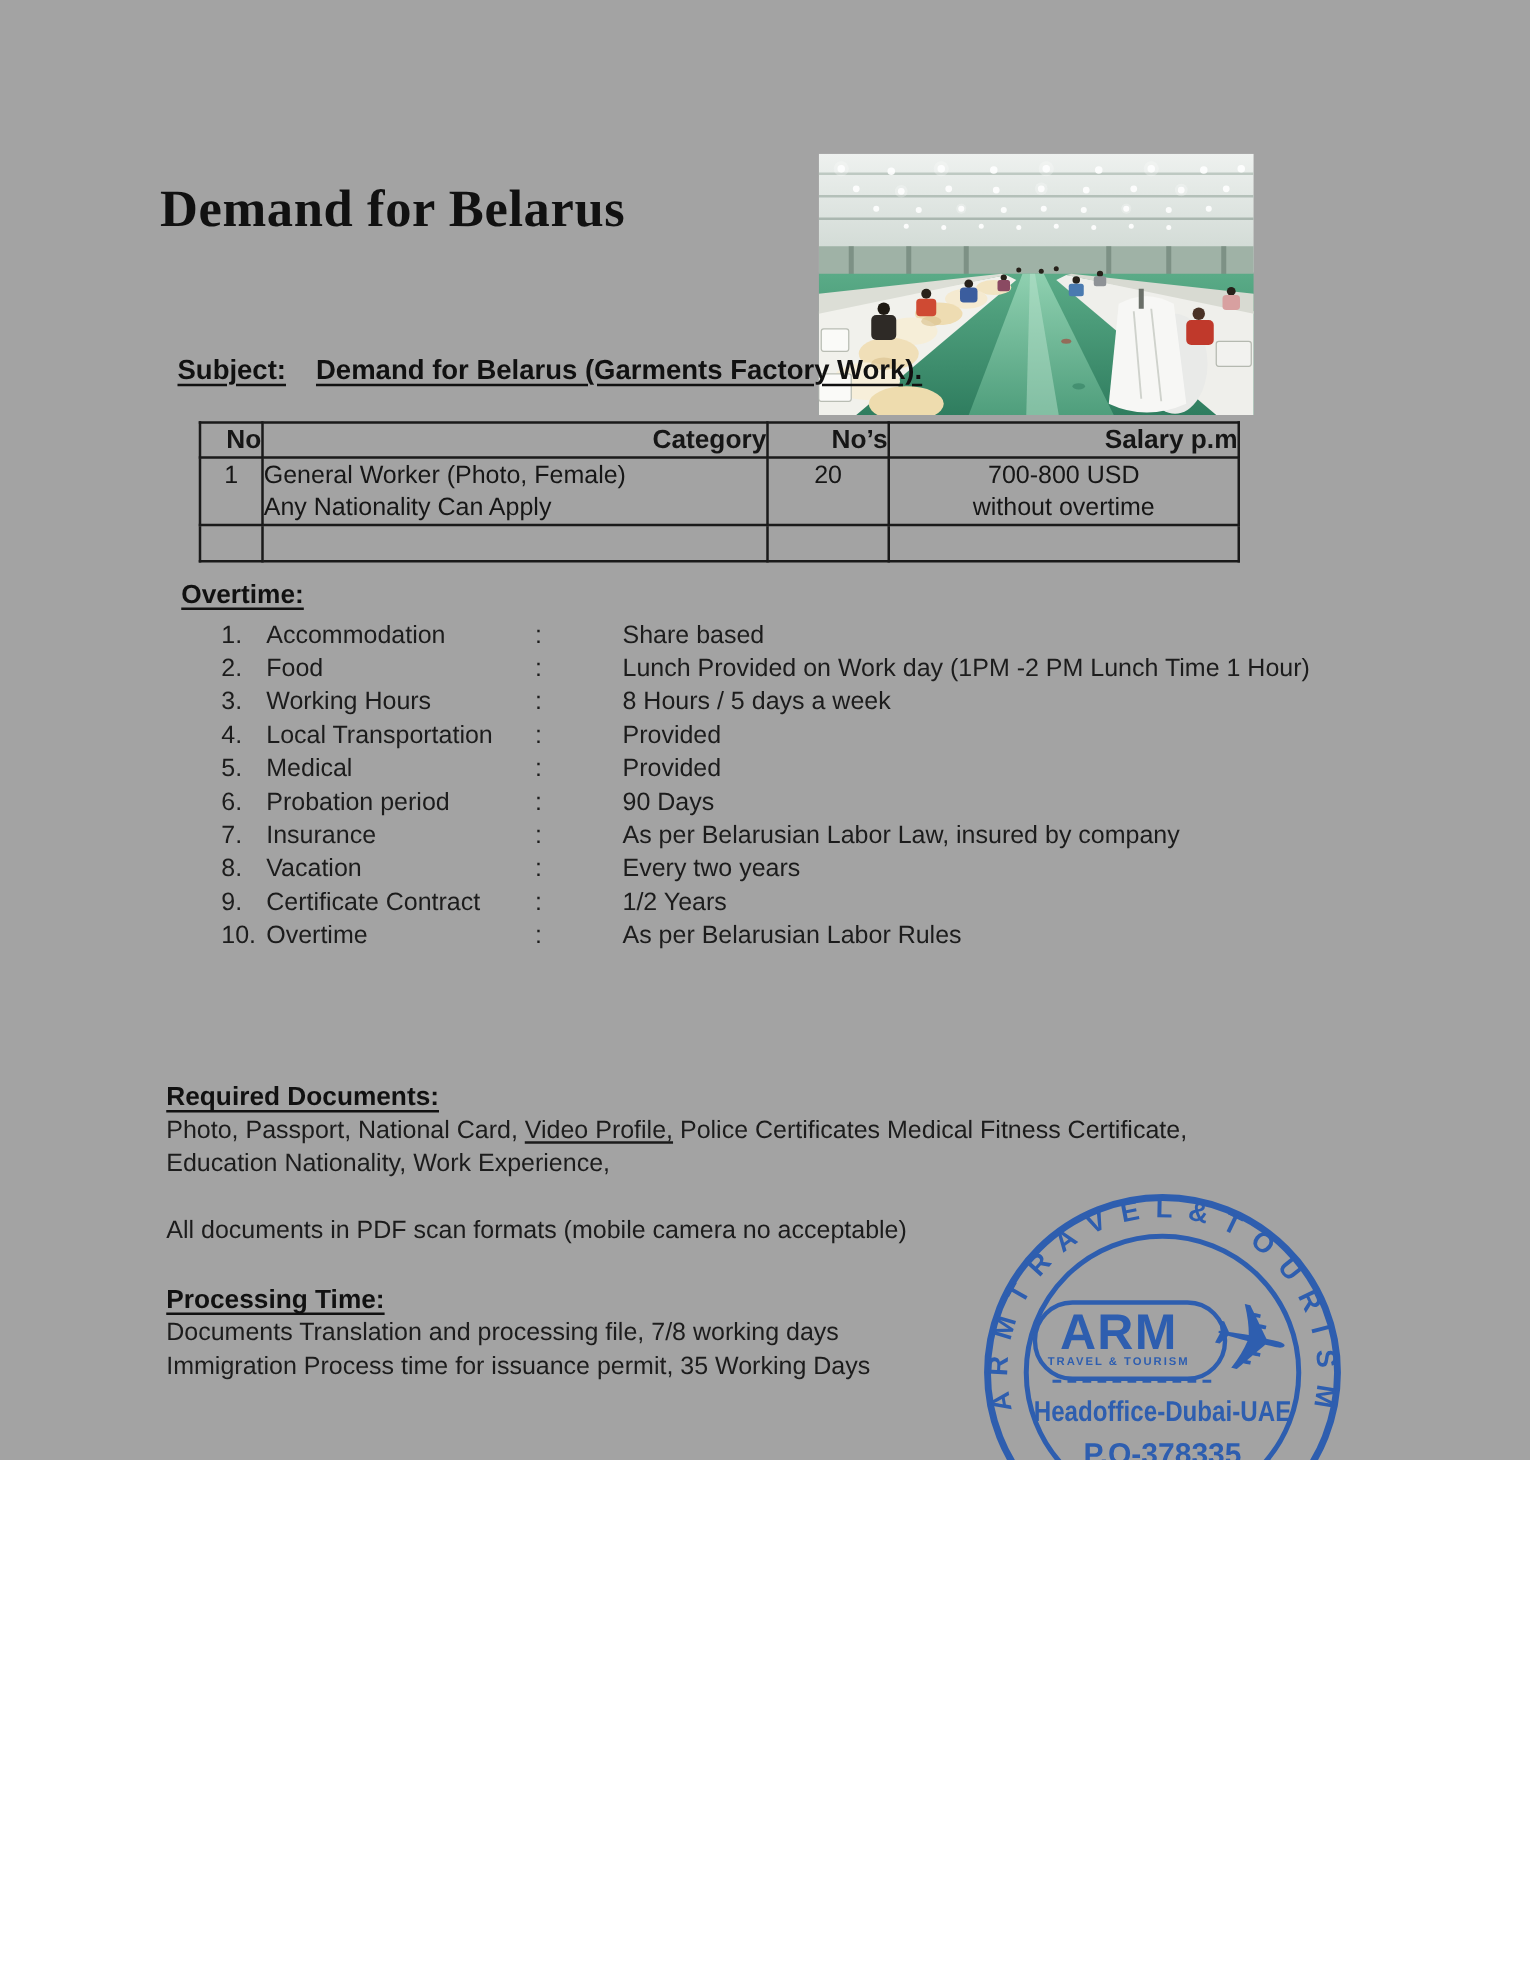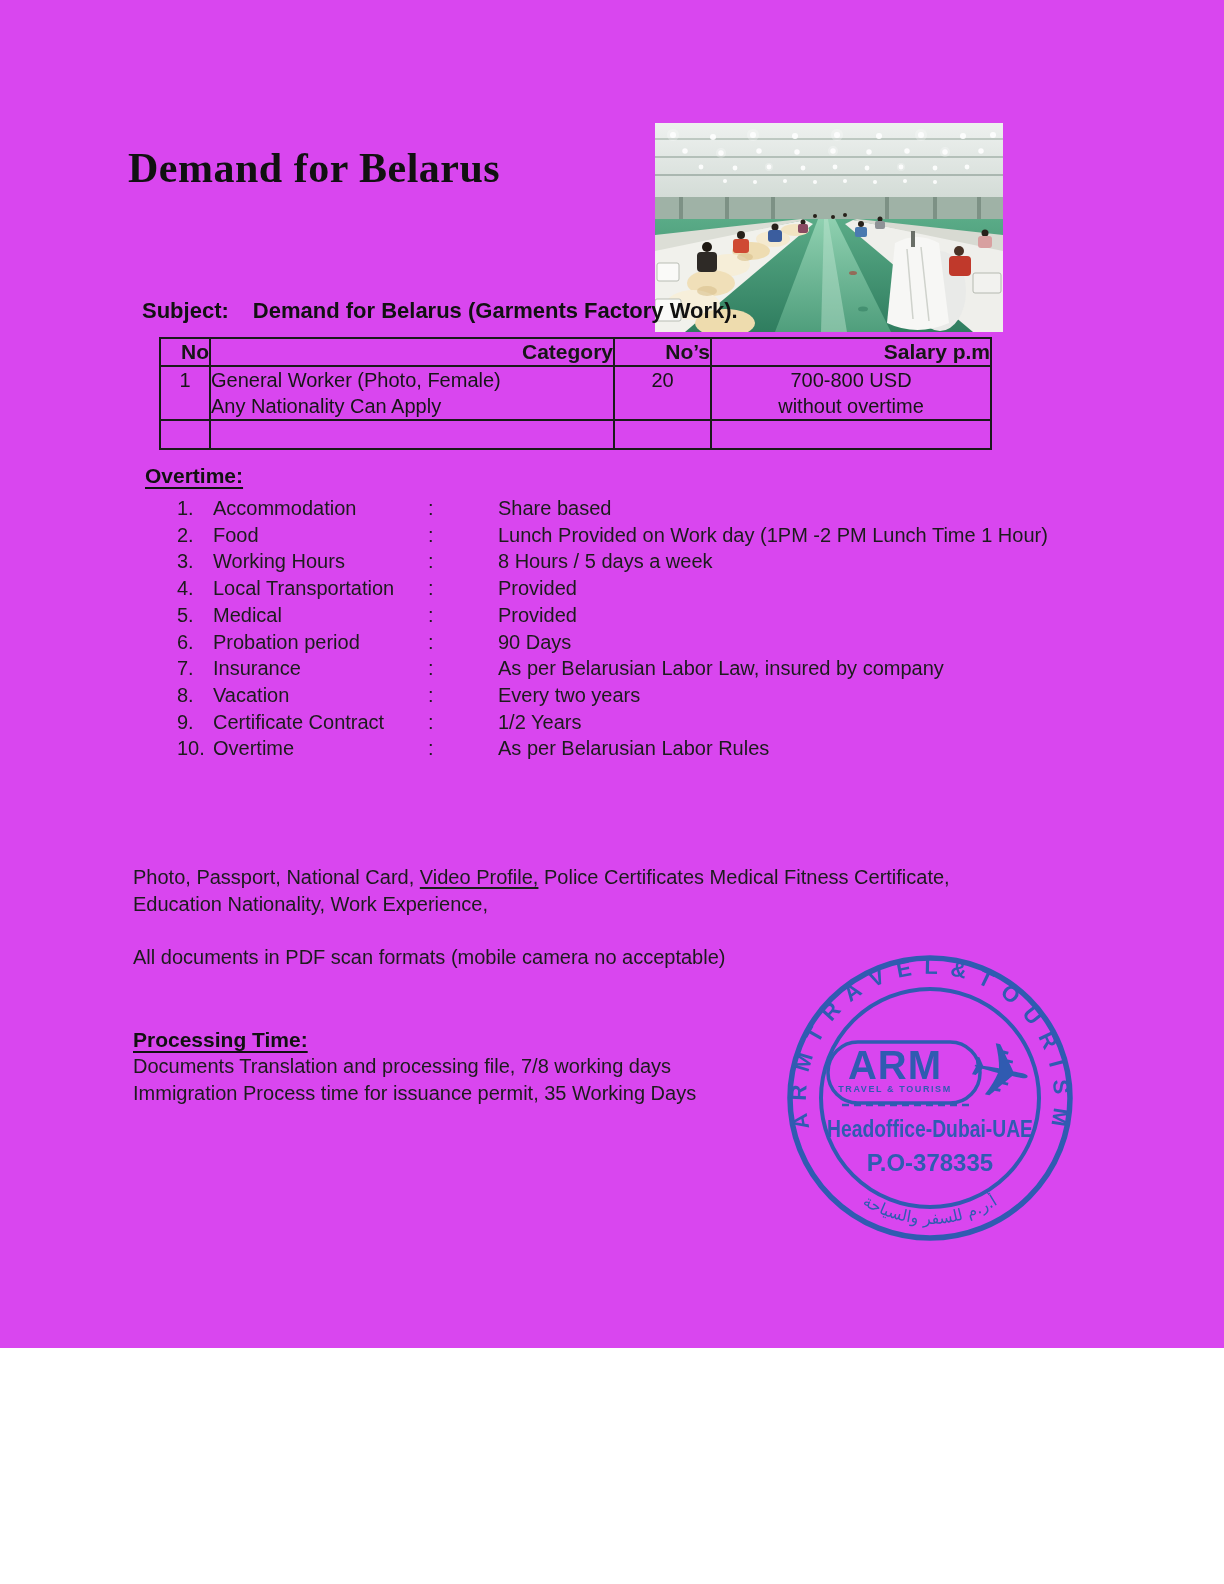--- a/index.html
+++ b/index.html
@@ -1,30 +1,29 @@
 <!DOCTYPE html>
 <html><head>
 <meta charset="utf-8">
 <style>
   html,body{margin:0;padding:0;background:#ffffff;}
   .page{
-    position:relative;width:1224px;height:1348px;background:#d946ef;
+    position:relative;width:1224px;height:1168px;background:#a3a3a3;
     font-family:"Liberation Sans",sans-serif;color:#1c1c1c;overflow:hidden;
   }
   .doc-title{
     position:absolute;left:128px;top:144px;
     font-family:"Liberation Serif",serif;font-weight:bold;font-size:42px;
     letter-spacing:0.5px;color:#111;
   }
   .photo{position:absolute;left:655px;top:123px;width:348px;height:209px;}
   .subject{
     position:absolute;left:142px;top:283px;font-size:22px;font-weight:bold;color:#111;
-    text-decoration-thickness:2px;text-underline-offset:4px;
+    text-decoration:underline;text-decoration-thickness:2px;text-underline-offset:4px;
     white-space:nowrap;
-    margin-top:15px;
   }
   .subject .gap{display:inline-block;width:24px;}
   table.demand{
     position:absolute;left:159px;top:337px;width:831px;border-collapse:collapse;
     table-layout:fixed;font-size:20px;color:#161616;
   }
   table.demand th,table.demand td{border:2.5px solid #1a1a1a;padding:0;vertical-align:top;}
   table.demand th{height:26px;font-size:21px;font-weight:bold;text-align:right;line-height:26px;}
   .c-center{text-align:center;}
   .cell-line{display:block;line-height:26px;}
@@ -310,20 +309,21 @@
     </div>
     <div class="b-row">
       <span class="b-num">10.</span>
         <span class="b-label">Overtime</span>
         <span class="b-colon">:</span>
         <span class="b-value">As per Belarusian Labor Rules</span>
     </div>
   </div>
 
   <div class="reqdocs">
+    <p class="sec-head">Required Documents:</p>
     <p><span>Photo, Passport, National Card, </span><span class="underlined">Video Profile,</span><span> Police Certificates Medical Fitness Certificate,</span></p>
     <p>Education Nationality, Work Experience,</p>
     <p class="note">All documents in PDF scan formats (mobile camera no acceptable)</p>
   </div>
 
   <div class="processing">
     <p class="sec-head">Processing Time:</p>
     <p>Documents Translation and processing file, 7/8 working days</p>
     <p>Immigration Process time for issuance permit, 35 Working Days</p>
   </div>

